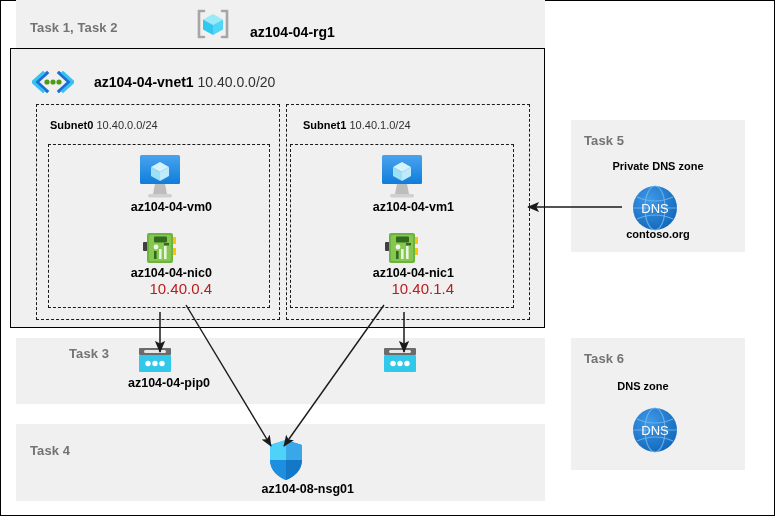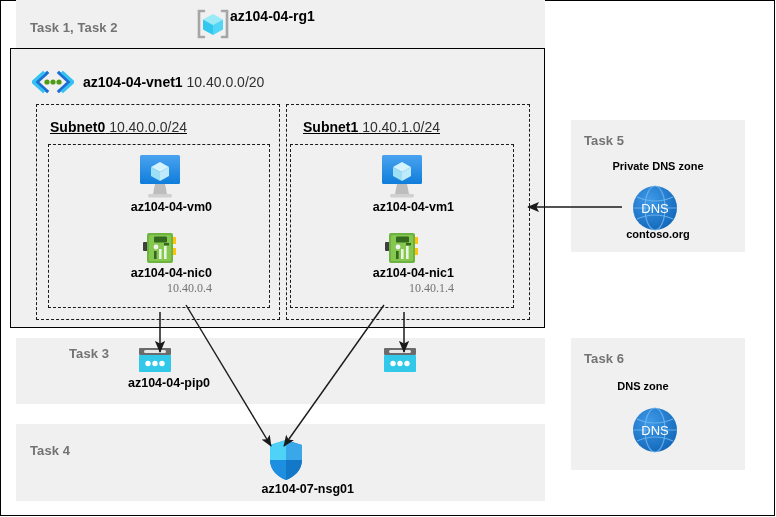--- a/index.html
+++ b/index.html
@@ -25,51 +25,51 @@
     letter-spacing:0.1px;
     white-space:nowrap;
   }
   .bold-name{font-weight:bold;color:#000;}
   .plain{font-weight:normal;color:#303030;}
 
   
   #rg-panel{left:16px;top:0px;width:529px;height:48px;}
   #rg-title-wrap{
     position:absolute;left:196px;top:8px;
-    display:flex;align-items:flex-start;gap:0;
+    display:flex;align-items:flex-end;gap:20px;
     font-size:14px;
   }
   
   #vnet-box{
     position:absolute;left:10px;top:48px;width:535px;height:280px;
     background:#f0f0f0;border:1.5px solid #000;box-sizing:border-box;
   }
   #vnet-title-wrap{
     position:absolute;left:32px;top:70px;
-    display:flex;align-items:center;gap:9px;font-size:14px;
+    display:flex;align-items:center;gap:20px;font-size:14px;
   }
   
   .subnet{
     position:absolute;border:1.6px dashed #1a1a1a;box-sizing:border-box;
     background:transparent;
   }
   #subnet0{left:36px;top:104px;width:244px;height:216px;}
   #subnet1{left:286px;top:104px;width:244px;height:216px;}
-  .subnet-title{position:absolute;font-size:14px;white-space:nowrap;text-decoration:underline;}
+  .subnet-title{position:absolute;font-size:11px;white-space:nowrap;}
   #subnet0-title{left:50px;top:119px;}
   #subnet1-title{left:291px;top:119px;margin-left:12px;}
   .vm-box{
     position:absolute;border:1.6px dashed #1a1a1a;box-sizing:border-box;
   }
   #vm-box0{left:48px;top:144px;width:222px;height:164px;}
   #vm-box1{left:290px;top:144px;width:224px;height:164px;}
 
   .node{position:absolute;text-align:right;}
   .node .label{font-size:12.5px;font-weight:bold;color:#000;white-space:nowrap;line-height:15px;}
-  .node .sub{font-size:12px;font-weight:normal;color:#737373;white-space:nowrap;line-height:15px;font-family:Liberation Serif, serif;}
+  .node .sub{font-size:15px;font-weight:normal;color:#b91c1c;white-space:nowrap;line-height:15px;}
 
   
   .icon{display:block;margin:0 auto;}
 
   
   #task3-panel{left:16px;top:338px;width:529px;height:66px;}
   #task4-panel{left:16px;top:424px;width:529px;height:77px;}
   
   #task5-panel{left:571px;top:120px;width:174px;height:132px;}
   #task6-panel{left:571px;top:338px;width:174px;height:132px;}
@@ -249,21 +249,21 @@
 <div class="node" style="left:218px;top:438px;width:136px;">
   <span>
     <svg width="40" height="44" viewBox="0 0 40 44" class="icon">
       <path d="M20,2 L36,7 L36,22 C36,32 28,39 20,42 C12,39 4,32 4,22 L4,7 Z" fill="#1b8bdc"></path>
       <path d="M20,2 L4,7 L4,22 L20,22 Z" fill="#4fd2f7"></path>
       <path d="M20,22 L4,22 C4,32 12,39 20,42 Z" fill="#1e8fe0"></path>
       <path d="M20,2 L36,7 L36,22 L20,22 Z" fill="#3aa7e8"></path>
       <path d="M20,22 L36,22 C36,32 28,39 20,42 Z" fill="#1478c9"></path>
     </svg>
   </span>
-  <div class="label">az104-07-nsg01</div>
+  <div class="label">az104-08-nsg01</div>
 </div>
 
 <div class="panel" id="task5-panel"></div>
 <div class="task-label" style="left:584px;top:133px;">Task 5</div>
 <div class="center-txt" style="position:absolute;left:571px;top:160px;width:174px;">Private DNS zone</div>
 <div style="position:absolute;left:629px;top:182px;">
   <svg width="52" height="52" viewBox="0 0 52 52" class="icon">
     <defs>
       <radialGradient id="dnsg5" cx="0.38" cy="0.32" r="0.78">
         <stop offset="0" stop-color="#3f9ae8"></stop>

